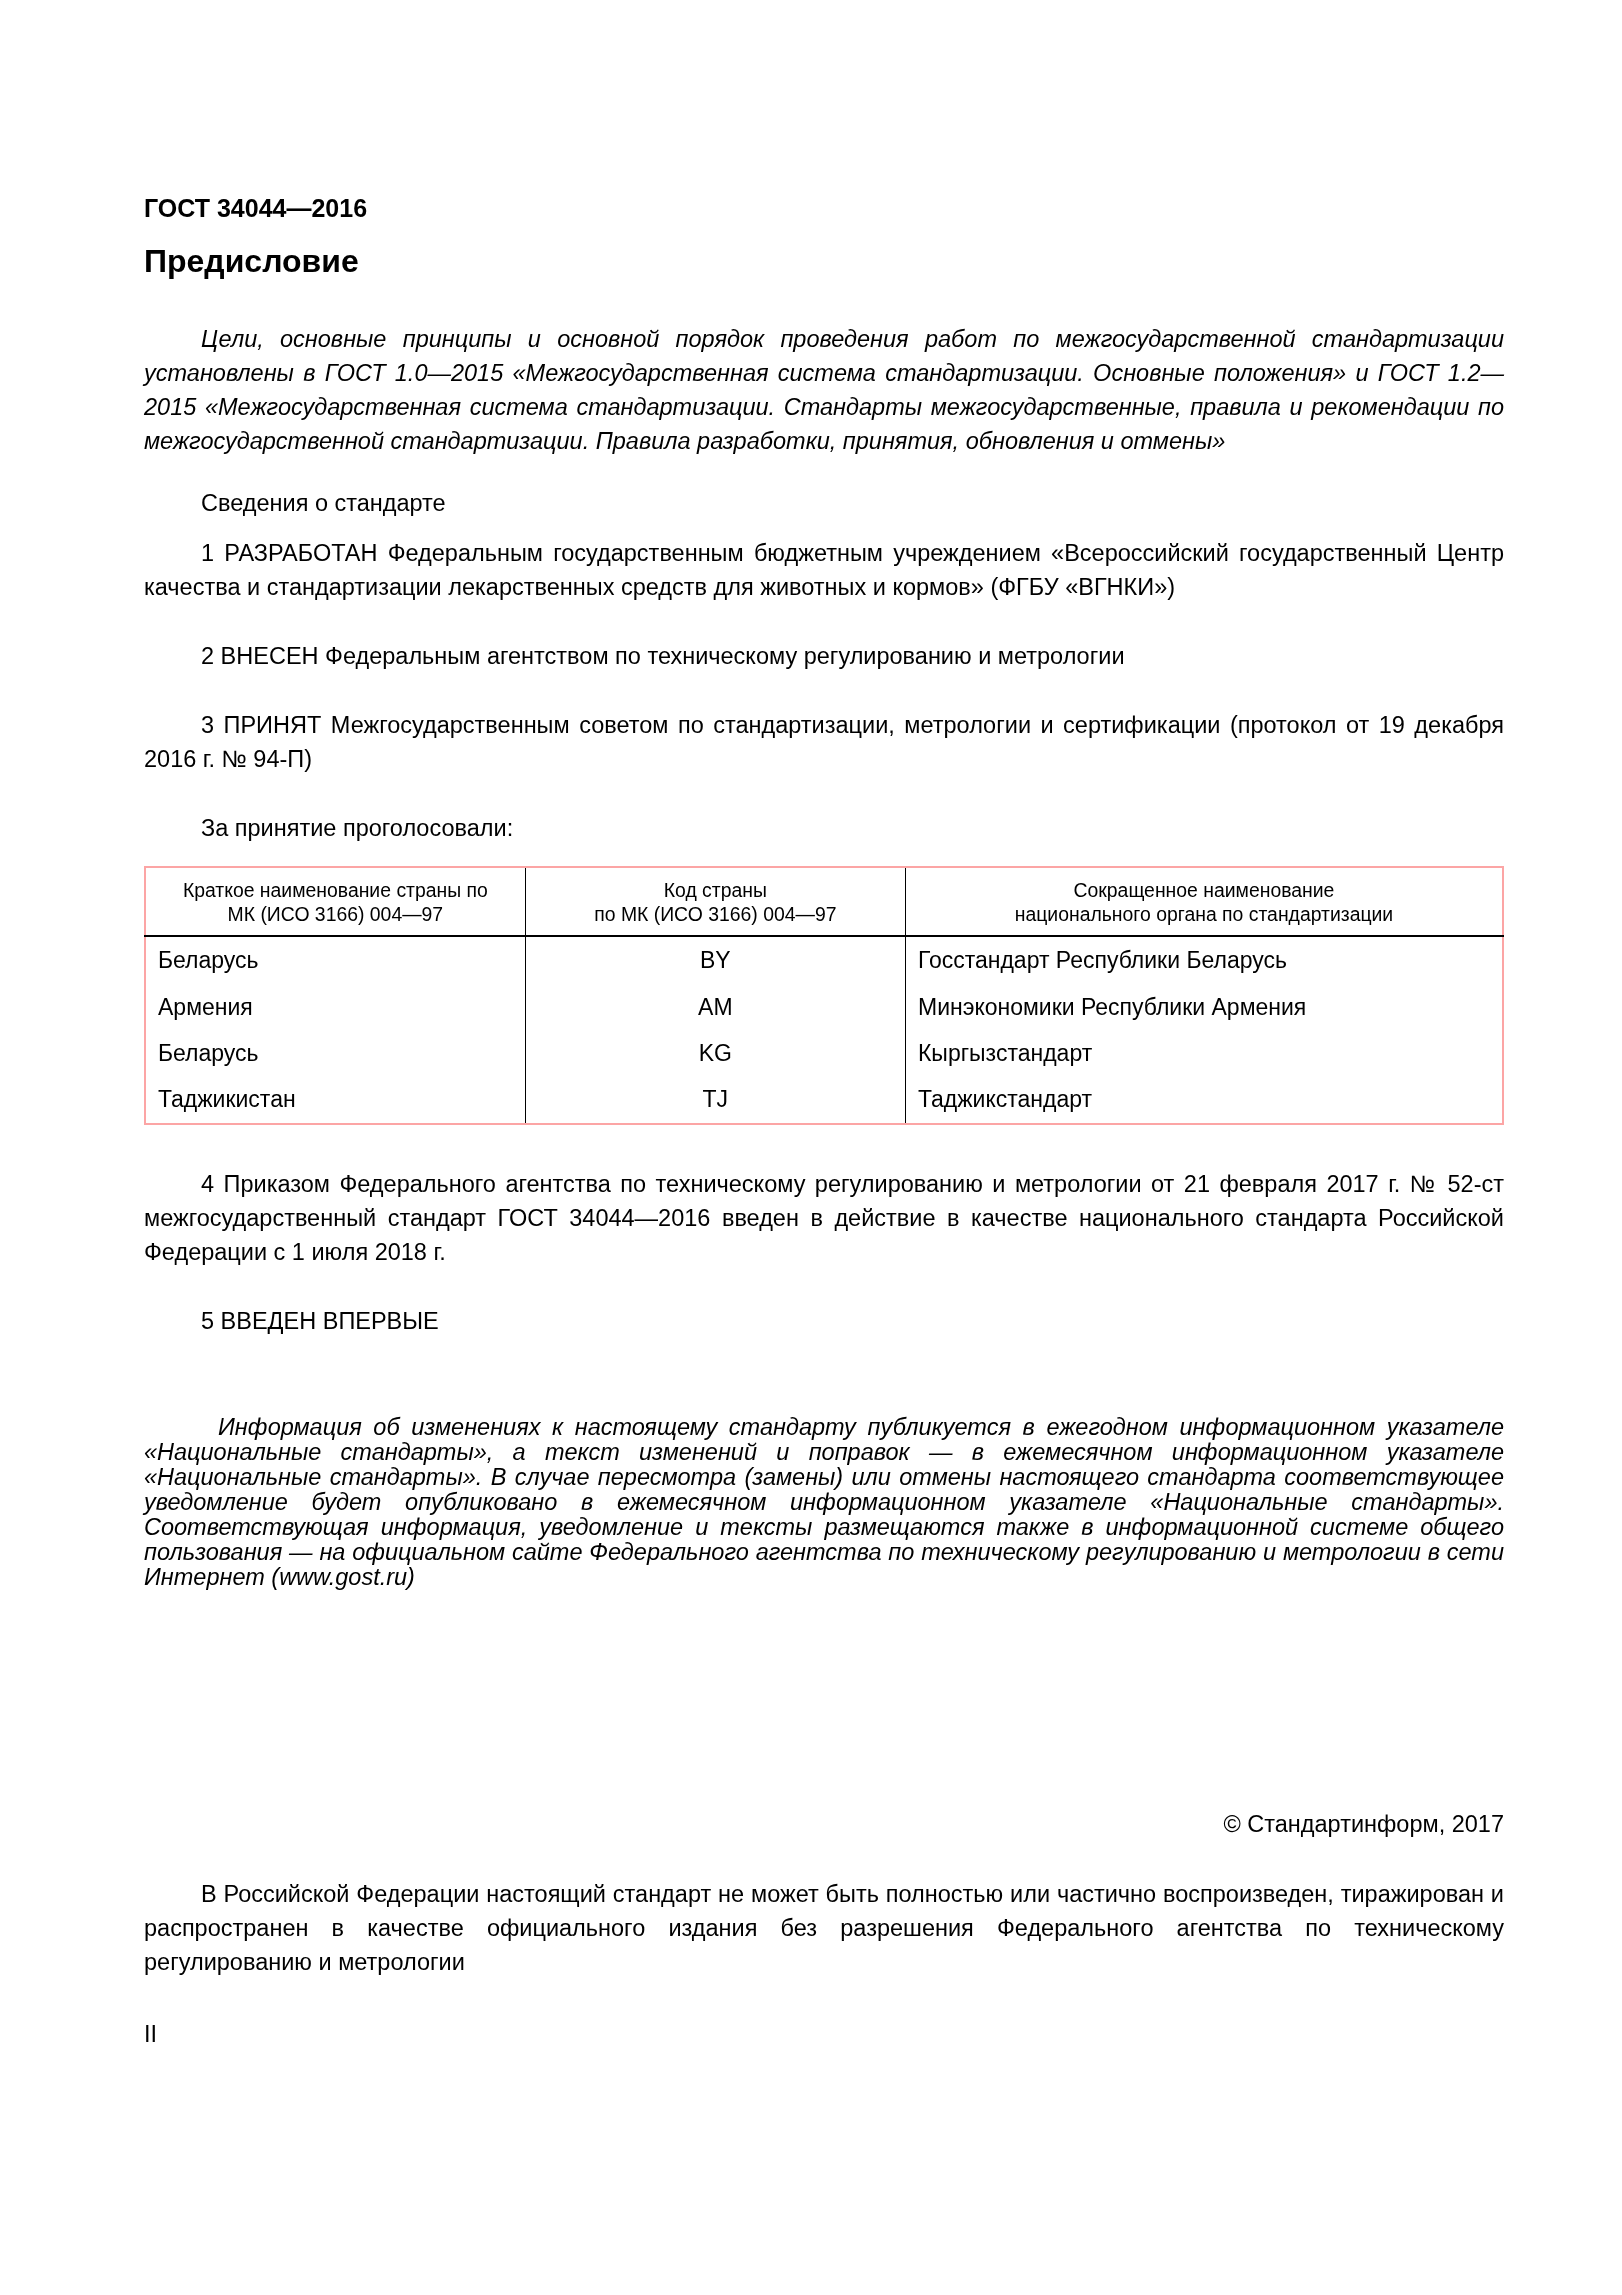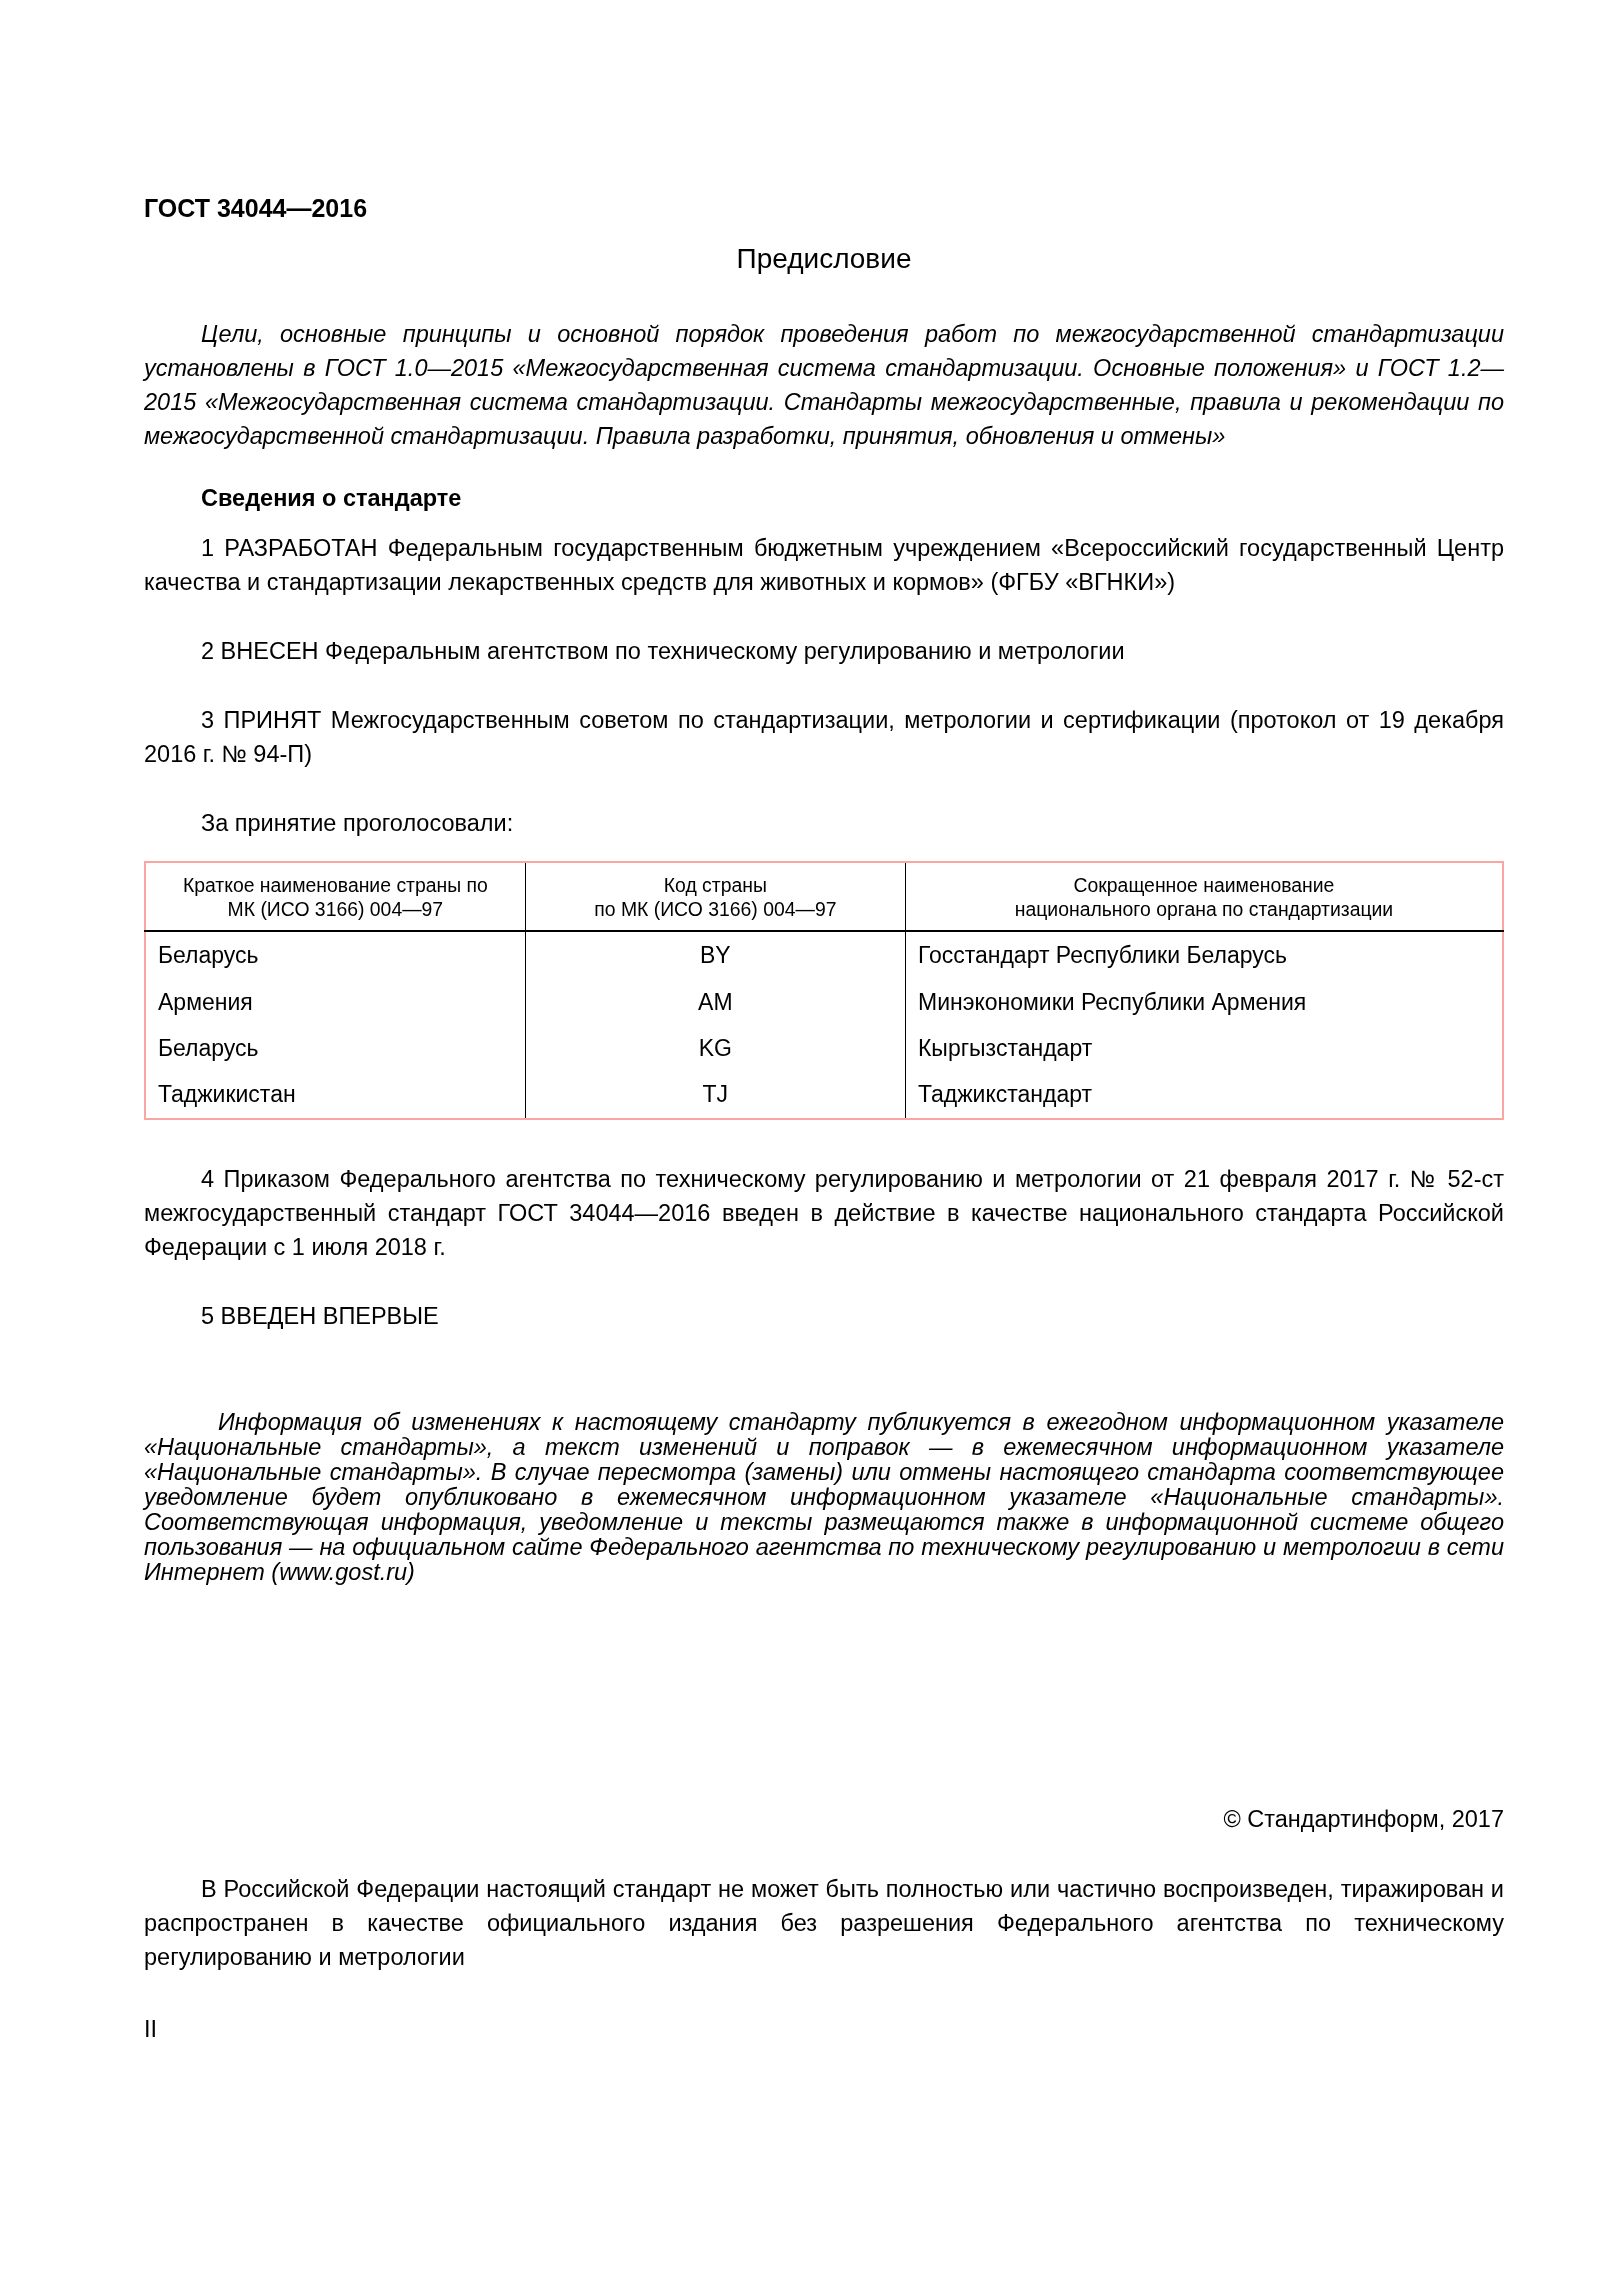--- a/index.html
+++ b/index.html
@@ -16,34 +16,34 @@
     height: 100%;
     padding: 146px 119px 0 144px;
     margin-top: 48px;
   }
   .doc-code {
     font-size: 25px;
     font-weight: bold;
     margin-bottom: 20px;
   }
   .title {
-    font-size: 28px;
-    font-weight: normal;
-    text-align: center;
+    font-size: 32px;
+    font-weight: bold;
+    text-align: left;
     margin-bottom: 42px;
   }
   p.body {
     font-size: 23.5px;
     line-height: 34px;
     text-align: justify;
     text-indent: 57px;
   }
   .mb-block { margin-bottom: 28px; font-style: italic; }
   .mb-item { margin-bottom: 35px; }
-  .bold { font-weight: bold; }
+  .bold { font-weight: normal; }
   .vote-intro { margin-bottom: 21.4px; }
   table.vote-table {
     width: 100%;
     border-collapse: collapse;
     border: 2px solid #fca5a5;
     margin-bottom: 42px;
   }
   table.vote-table th {
     font-size: 19.4px;
     line-height: 24px;

